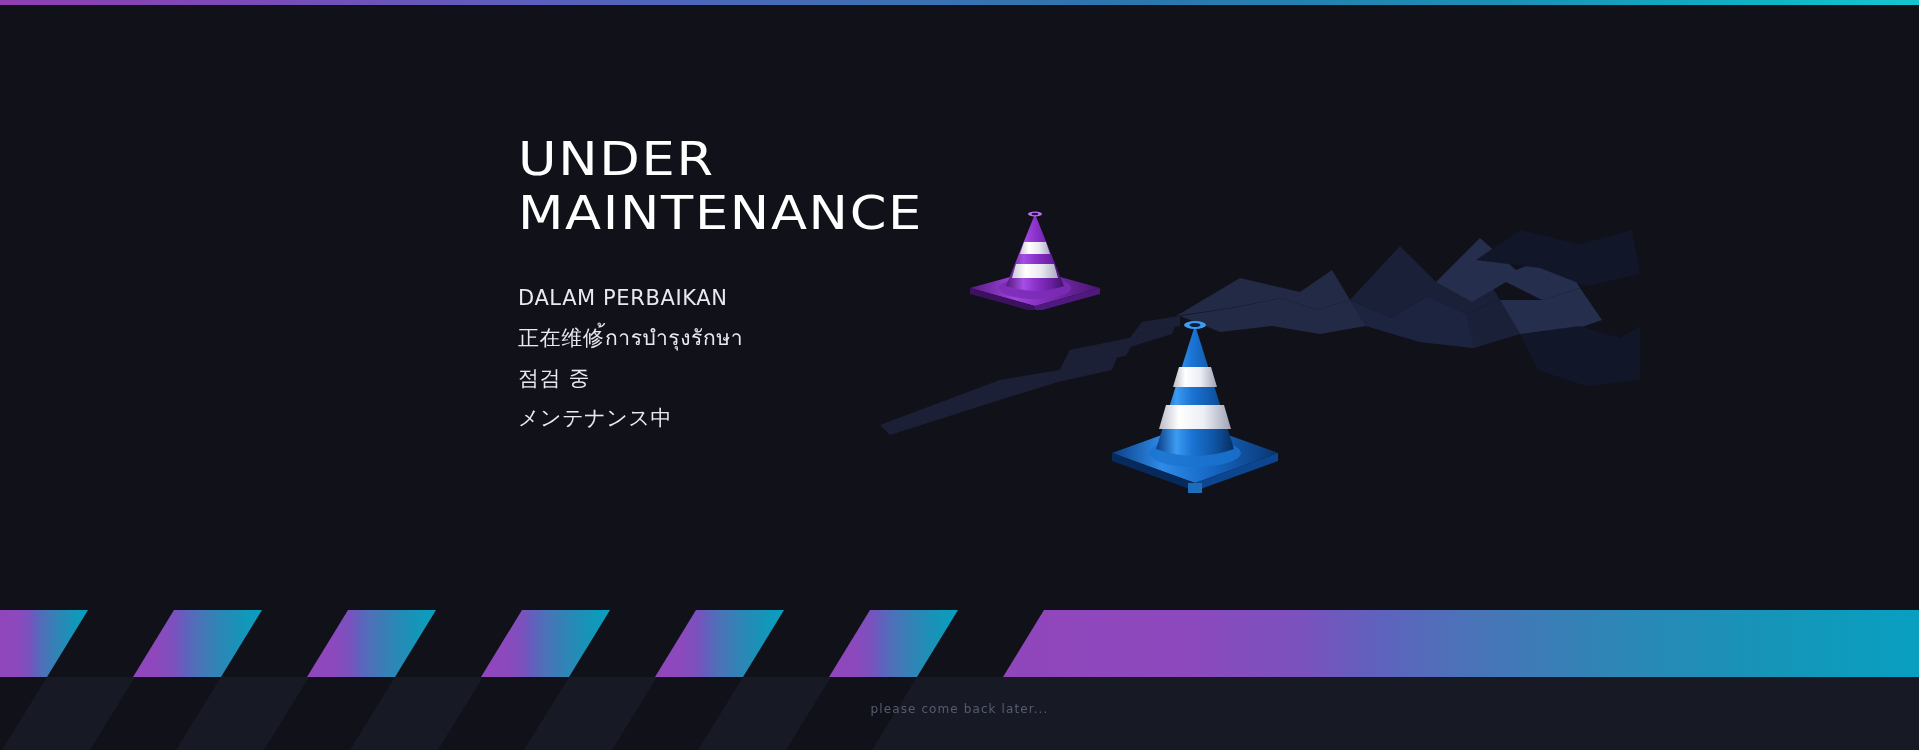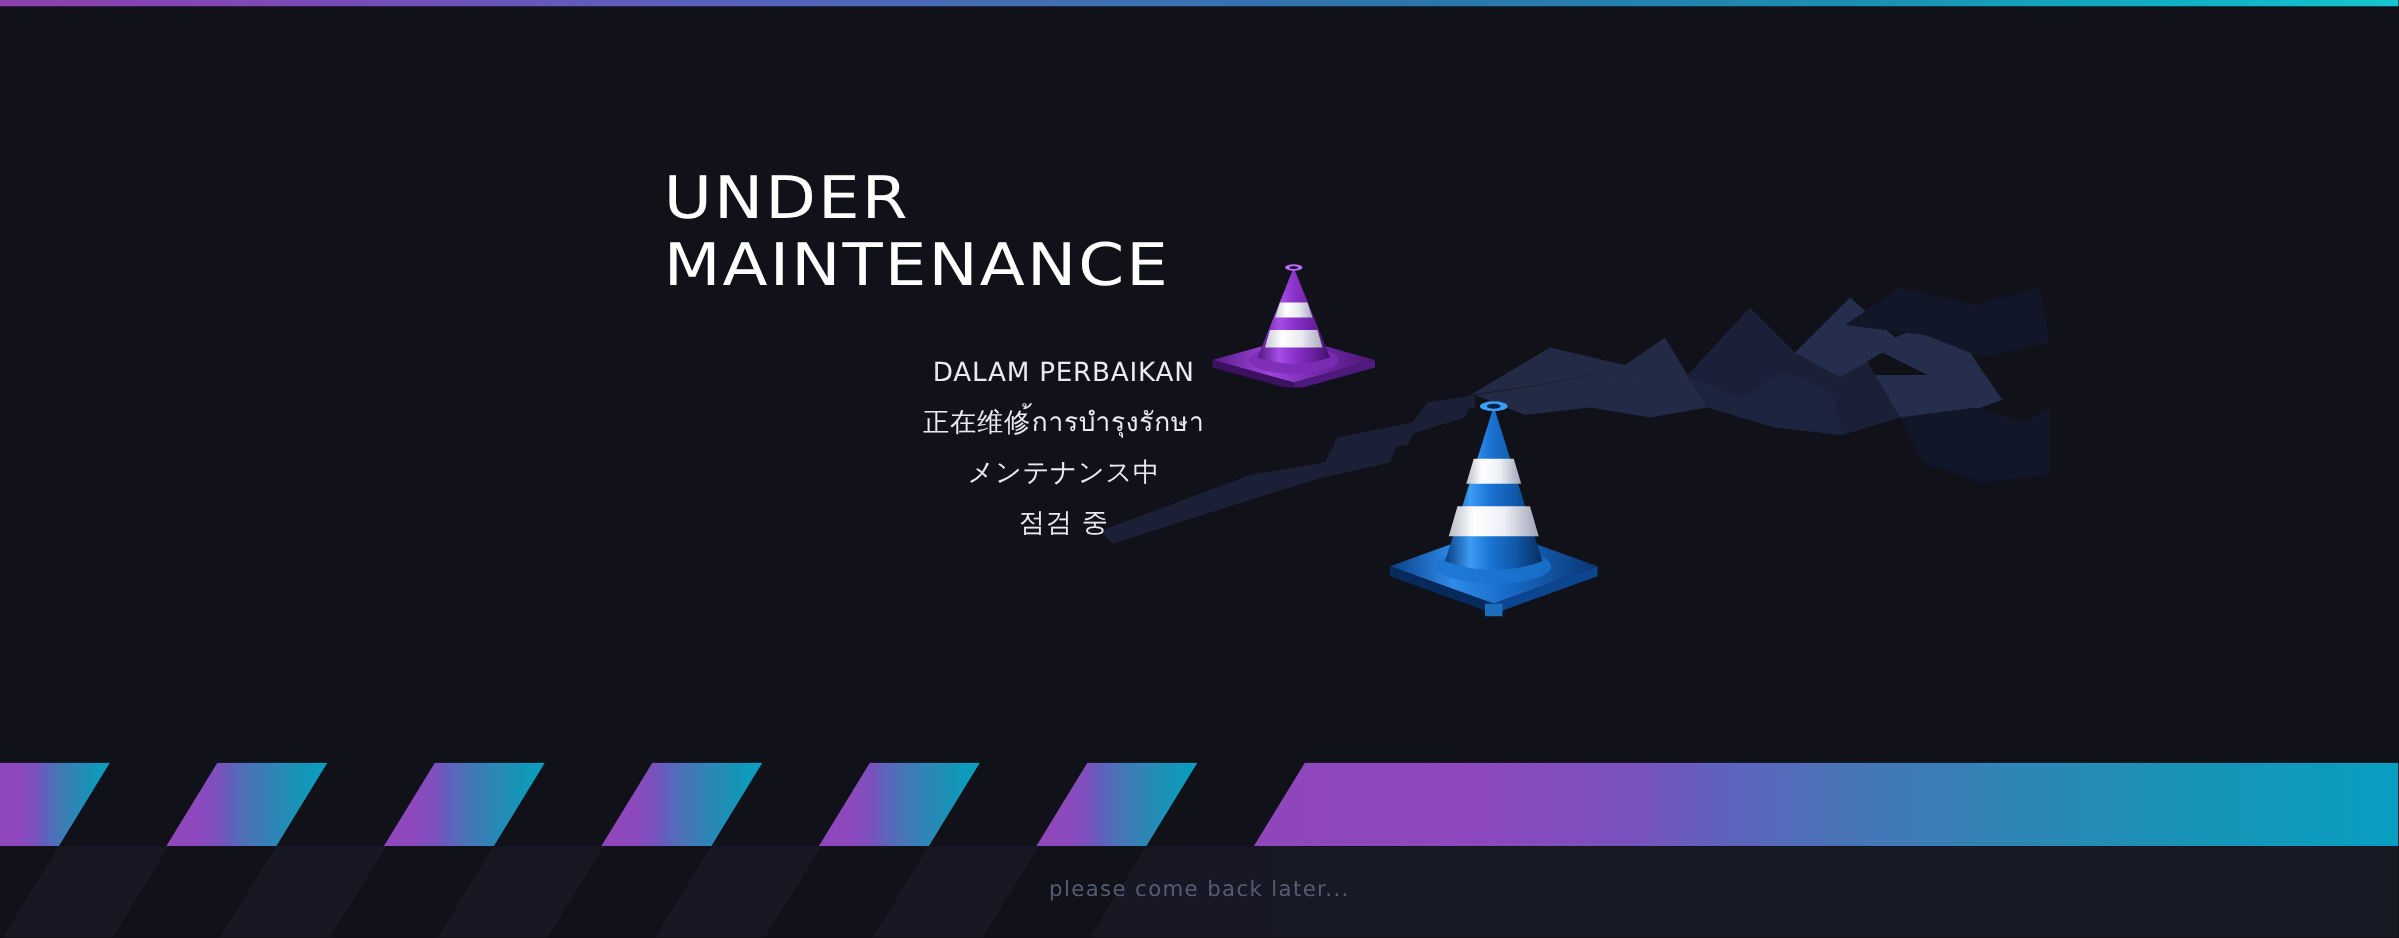--- a/index.html
+++ b/index.html
@@ -11,32 +11,32 @@
   }
   .stage { position:relative; width:1919px; height:750px; background:#101119; overflow:hidden; }
 
   
   .topbar {
     position:absolute; top:0; left:0; width:1919px; height:5px;
     background:linear-gradient(90deg,#8e3fb0 0%,#7d4ab8 12%,#5a5fbe 28%,#3f6fb4 45%,#2b77ac 60%,#1b8fb4 78%,#0fb3c4 92%,#16c6cf 100%);
   }
 
   
-  .copy { position:absolute; left:531px; top:132px; width:640px; }
+  .copy { position:absolute; left:518px; top:132px; width:640px; }
   .headline {
     font-family:"DejaVu Sans", sans-serif;
     font-size:47px; line-height:54px;
     letter-spacing:1.5px;
     color:#ffffff;
     font-weight:400;
     transform:scaleX(1.12);
     transform-origin:left center;
     white-space:pre-line;
   }
-  .langs { margin-top:38px;text-align:center; }
+  .langs { margin-top:38px; }
   .lang {
     color:#e9eaf0;
     font-size:21px;
     line-height:40px;
     letter-spacing:0.6px;
     font-family:"DejaVu Sans", sans-serif;
     white-space:nowrap;
   }
   .lang.bold { font-weight:bold; letter-spacing:0.5px; }
 
@@ -51,21 +51,21 @@
 
   
   .band { position:absolute; left:0; top:610px; width:1919px; height:67px; overflow:hidden; }
   .band-shadow { position:absolute; left:0; top:677px; width:1919px; height:73px; overflow:hidden; }
 
   
   .footer-note {
     position:absolute; left:0; top:702px; width:1919px;
     text-align:center;
     color:#555c72;
-    font-size:17px;
+    font-size:12px;
     letter-spacing:1.1px;
     font-family:"DejaVu Sans", sans-serif;
   }
 </style>
 </head>
 <body>
 
 <div class="stage">
 
   <div class="topbar"></div>
@@ -176,22 +176,22 @@
       <ellipse cx="95" cy="20" rx="5.5" ry="2" fill="#062346"></ellipse>
     </svg>
   </div>
 
   <div class="copy">
     <div class="headline">UNDER
 MAINTENANCE</div>
     <div class="langs">
       <div class="lang">DALAM PERBAIKAN</div>
       <div class="lang">正在维修้การบำรุงรักษา</div>
+      <div class="lang">점검 중</div>
       <div class="lang">メンテナンス中</div>
-      <div class="lang">점검 중</div>
     </div>
   </div>
 
   <div class="band">
     <svg width="1919" height="67" viewBox="0 0 1919 67">
       <defs>
         <linearGradient id="hz" x1="0" y1="0" x2="1" y2="0">
           <stop offset="0" stop-color="#9146bb"></stop>
           <stop offset="0.2" stop-color="#8c49bd"></stop>
           <stop offset="0.33" stop-color="#7a52bd"></stop>

